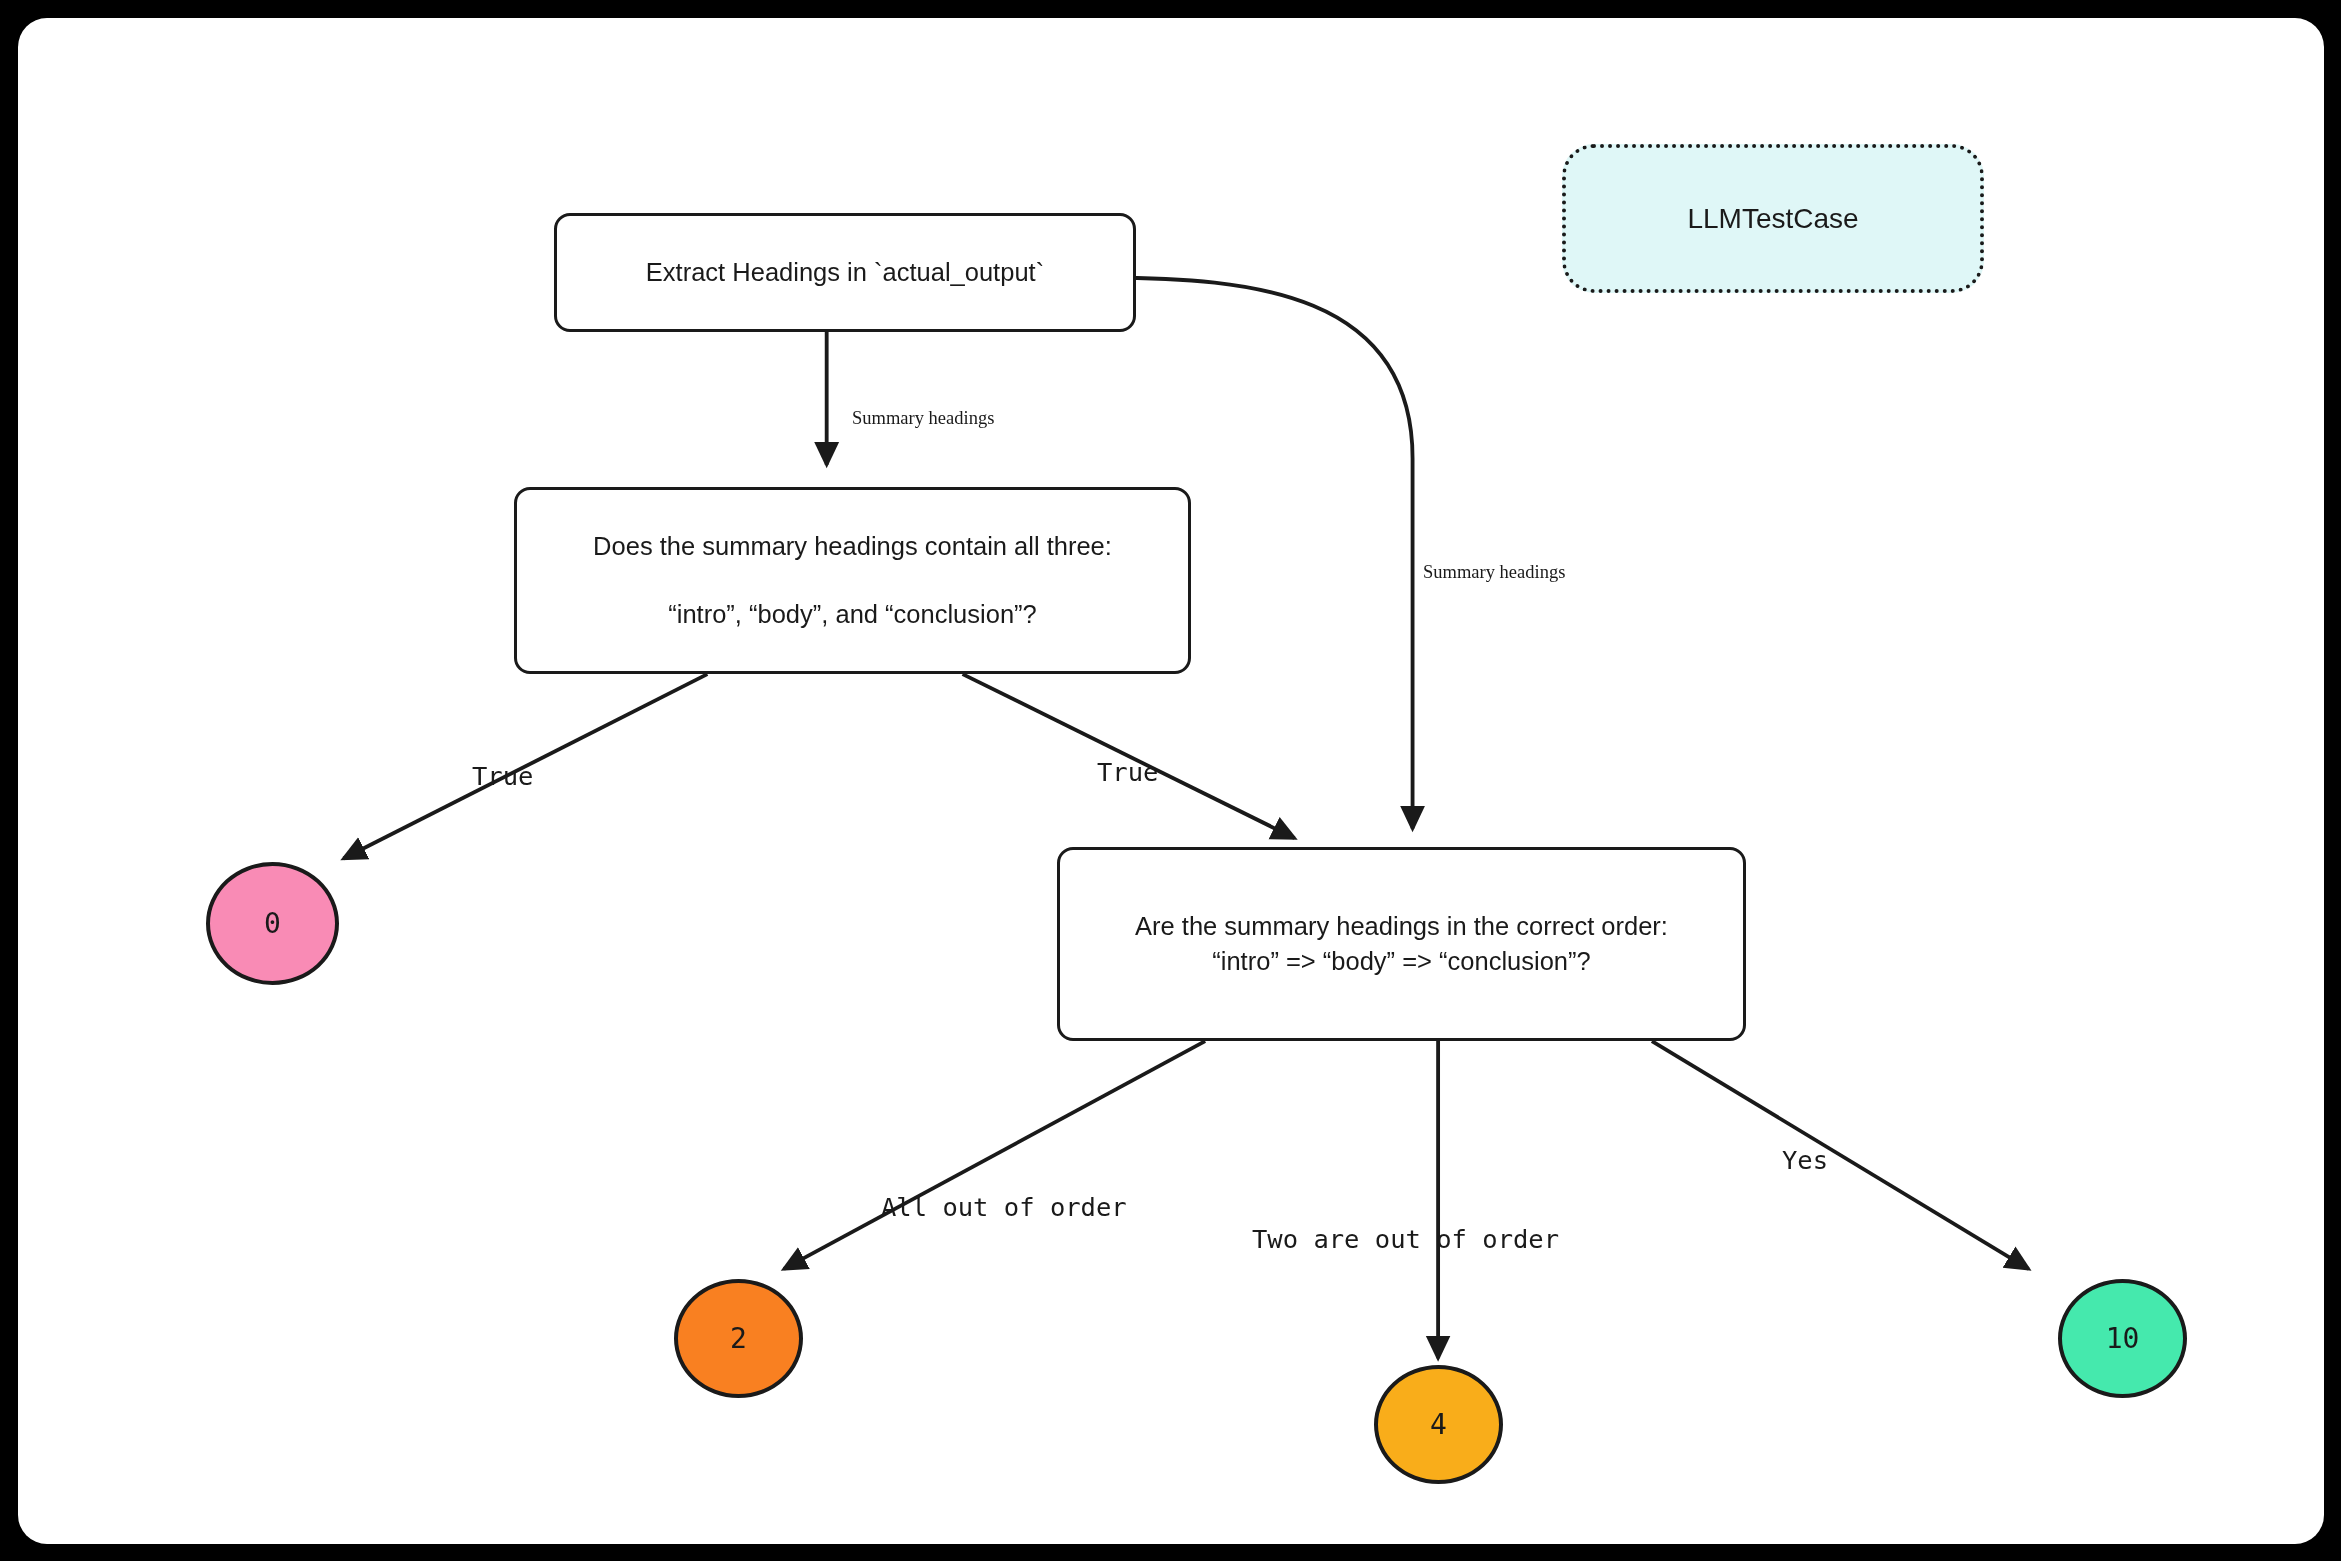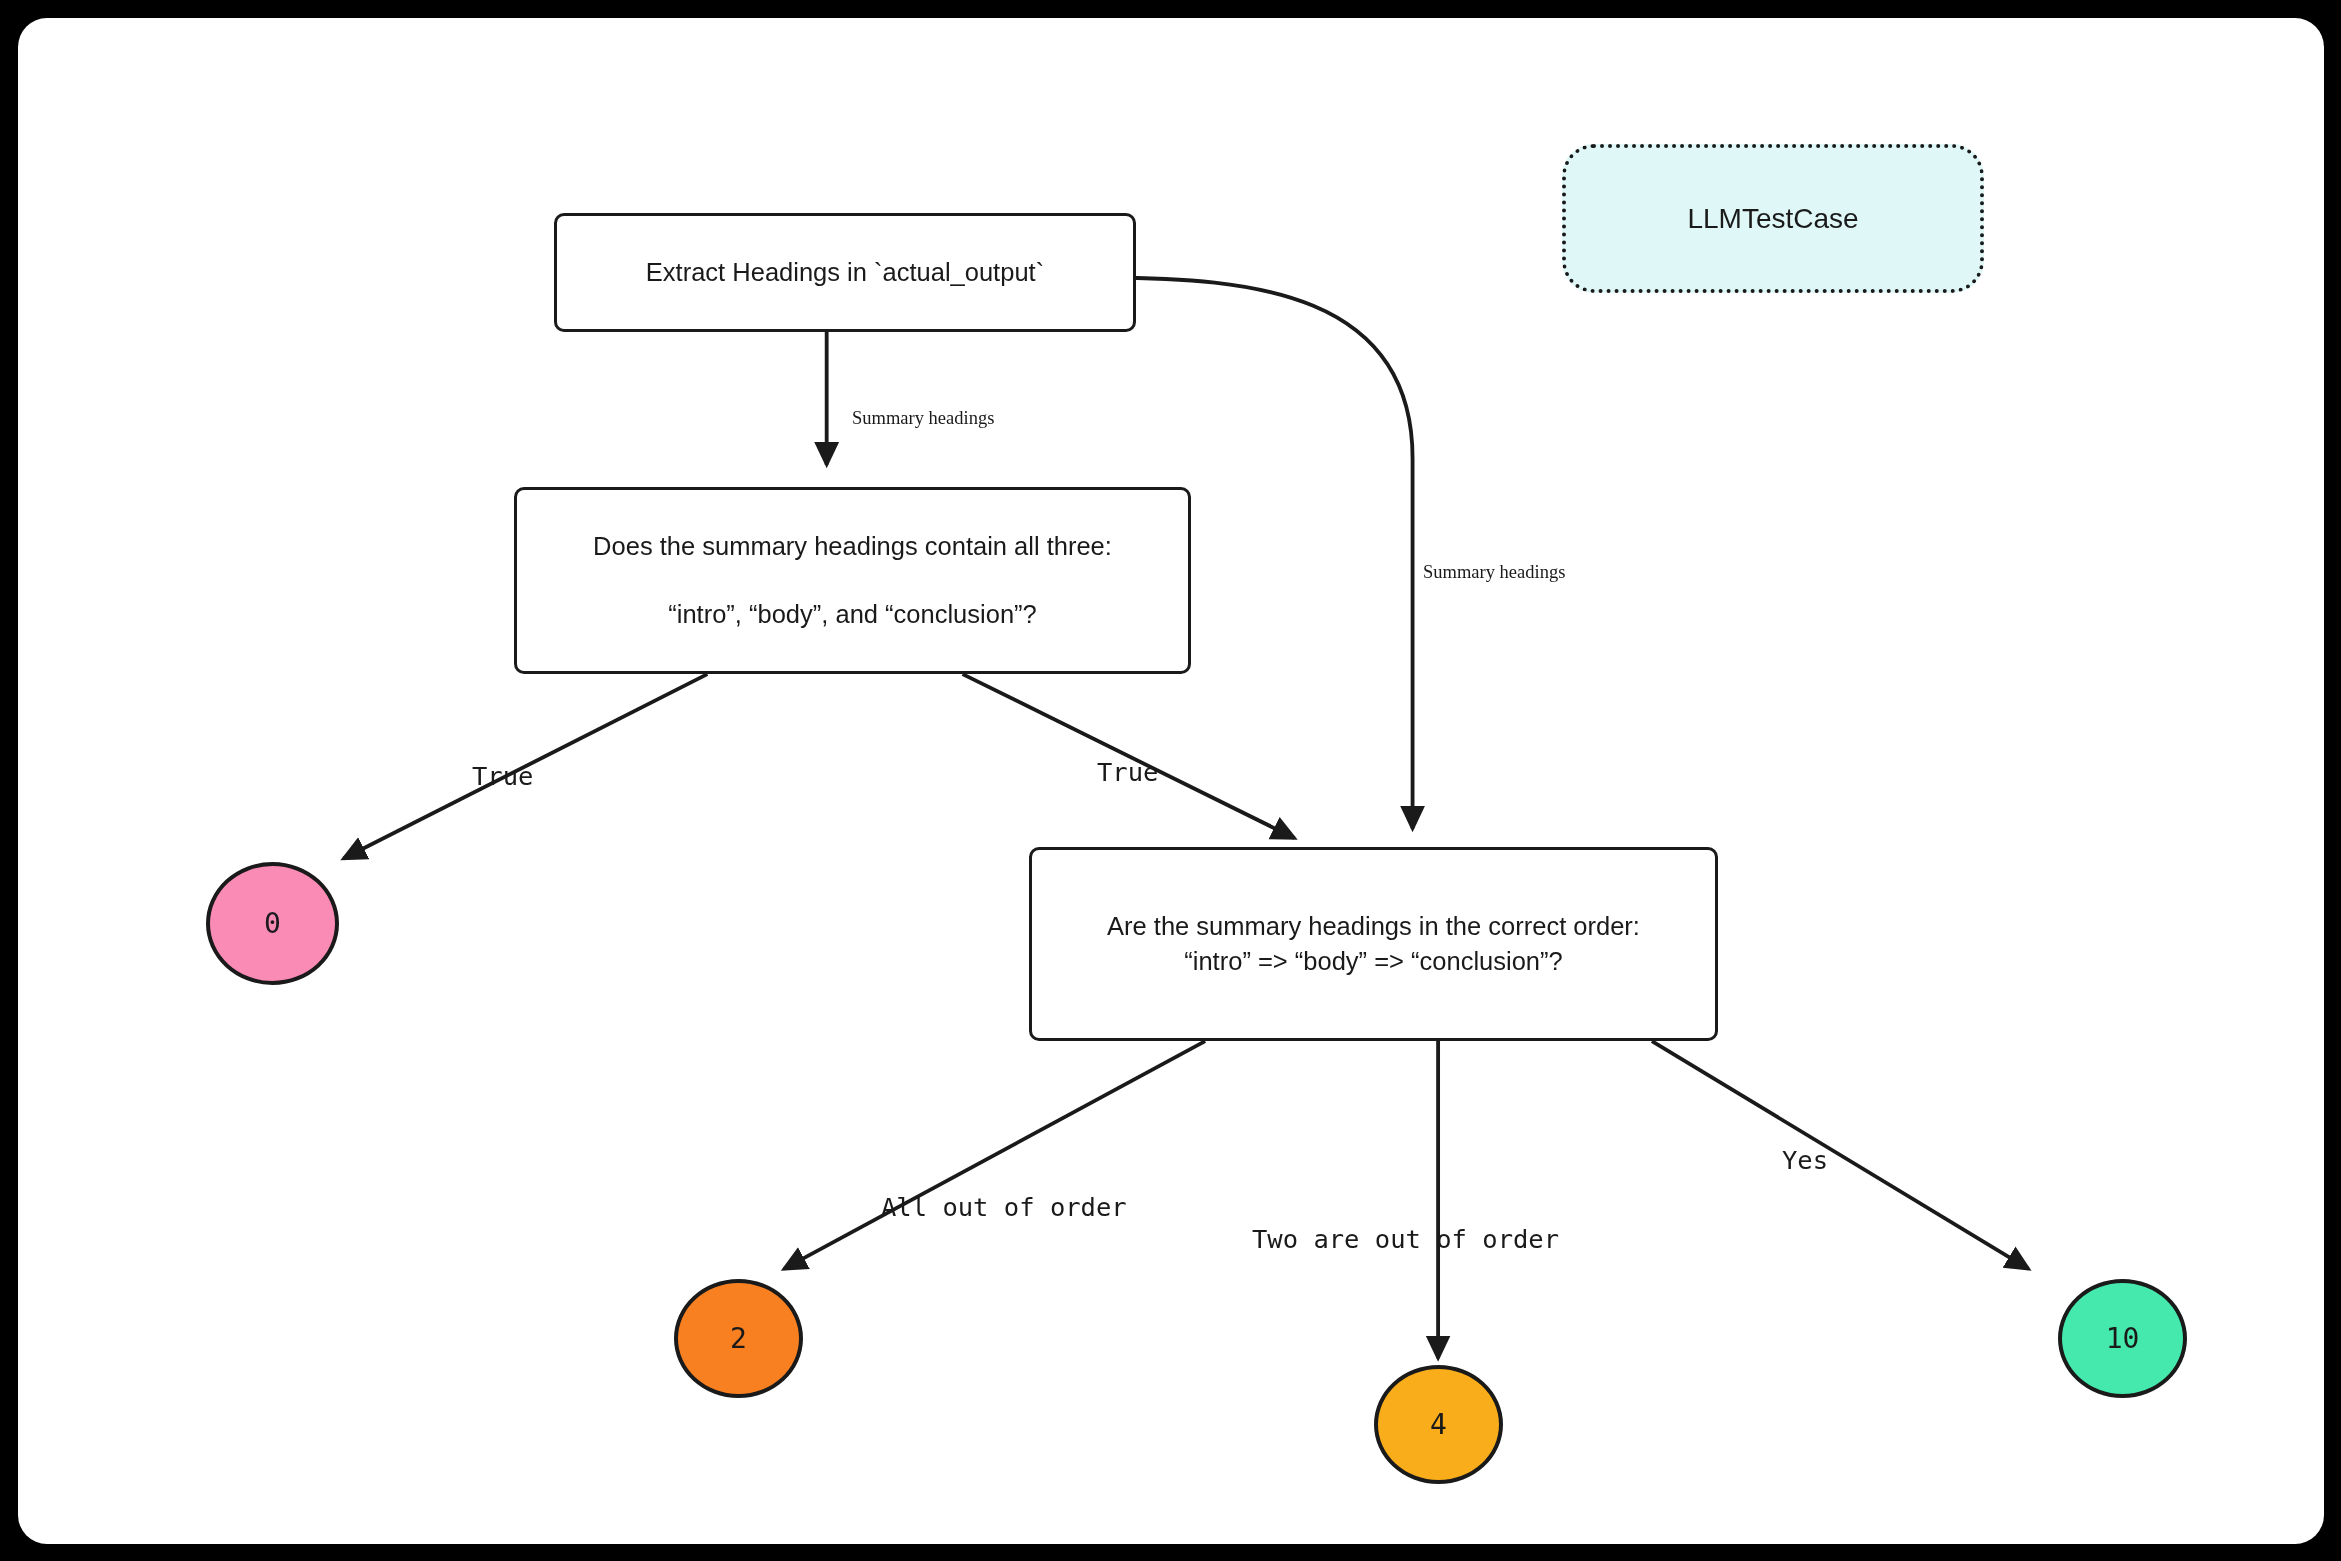--- a/index.html
+++ b/index.html
@@ -41,21 +41,21 @@
     position: absolute;
     box-sizing: border-box;
     display: flex;
     align-items: center;
     justify-content: center;
     text-align: center;
     color: #1a1a1a;
   }
   .proc {
     border: 3.8px solid #1a1a1a;
-    border-radius: 10px;
+    border-radius: 16px;
     background: #ffffff;
     font-size: 25.5px;
     line-height: 1.38;
     padding: 0 16.6px;
   }
   .testcase {
     border: 4.5px dotted #1a1a1a;
     border-radius: 32px;
     background: #dff7f7;
     font-size: 28px;
@@ -111,21 +111,21 @@
 
     <div class="node proc" style="left:536px; top:195px; width:582px; height:119px;">
       <span>Extract Headings in `actual_output`</span>
     </div>
 
     <div class="node proc" style="left:496px; top:469px; width:677px; height:187px; flex-direction:column;gap:32px;">
       <span>Does the summary headings contain all three:</span>
       <span>“intro”, “body”, and “conclusion”?</span>
     </div>
 
-    <div class="node proc" style="left:1011px; top:829px; width:689px; height:194px; flex-direction:column;">
+    <div class="node proc" style="left:1039px; top:829px; width:689px; height:194px; flex-direction:column;">
       <span>Are the summary headings in the correct order:</span>
       <span>“intro” =&gt; “body” =&gt; “conclusion”?</span>
     </div>
 
     <div class="node testcase" style="left:1544px; top:126px; width:422px; height:149px;">
       <span>LLMTestCase</span>
     </div>
 
     <div class="node circ" style="left:188px; top:844px; width:133px; height:123px; background:#f98bb5;">
       <span>0</span>

